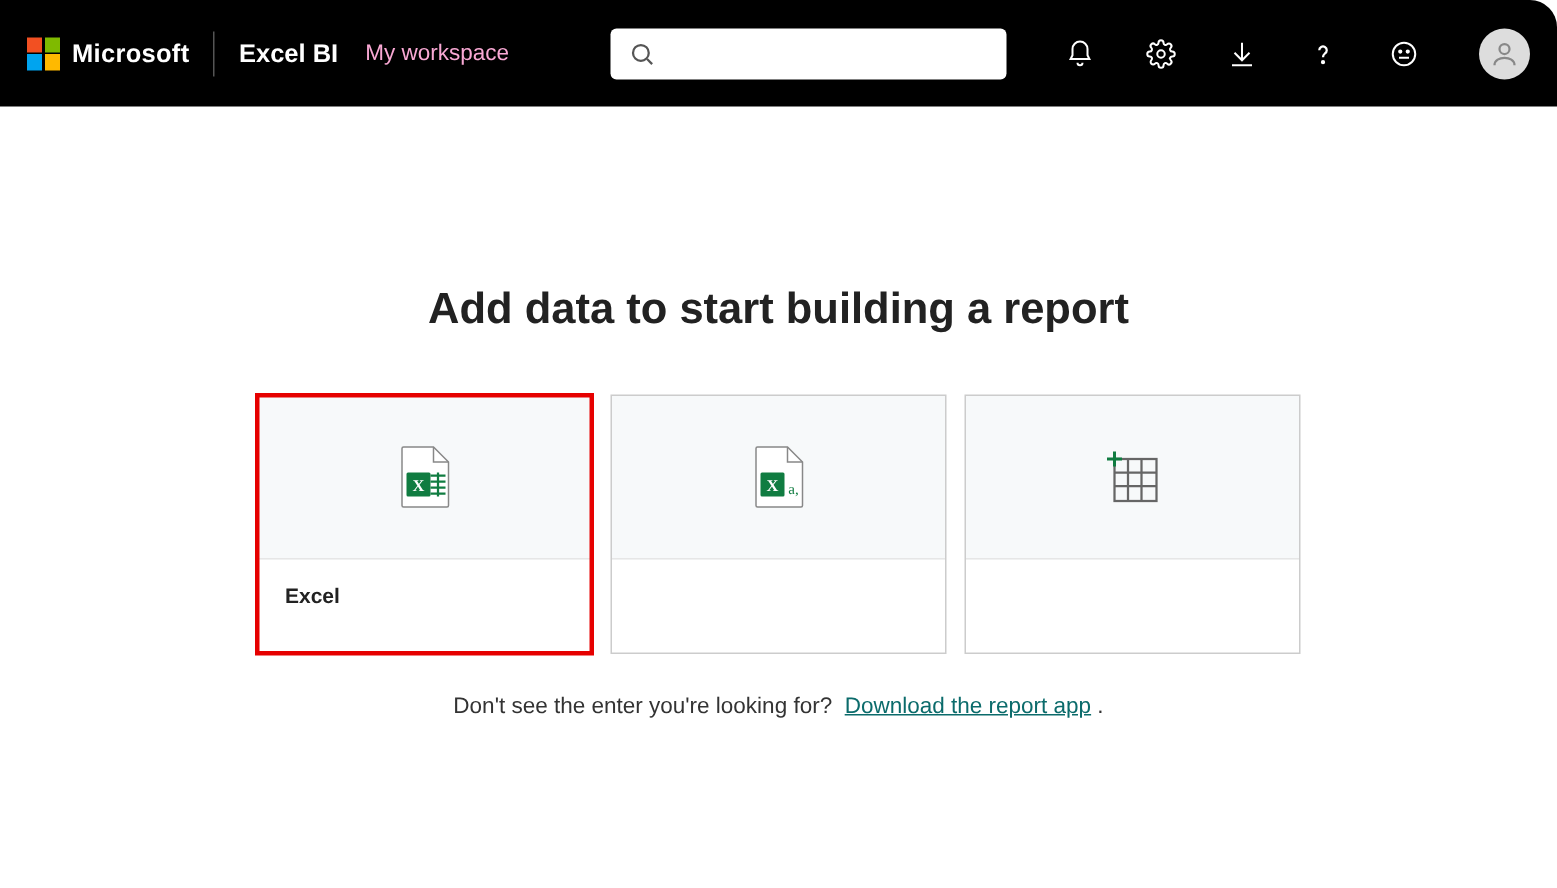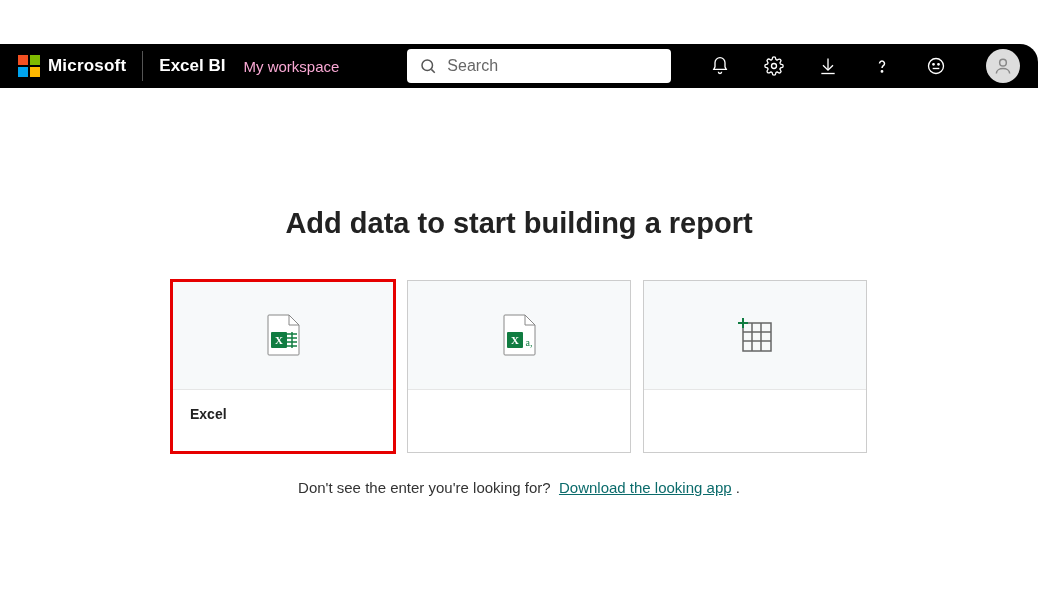--- a/index.html
+++ b/index.html
@@ -4,28 +4,27 @@
   <style>
     * { margin: 0; padding: 0; box-sizing: border-box; }
     body {
       font-family: 'Segoe UI', Tahoma, Geneva, sans-serif;
       width: 1038px;
       height: 592px;
       background: #fff;
       overflow: hidden;
     }
     .header {
-      height: 44px;
+      height: 71px;
       background: #000;
       display: flex;
       align-items: center;
       padding: 0 18px 0 18px;
       color: #fff;
       border-top-right-radius: 18px;
-      margin-top: 44px;
     }
     .ms-logo { display: flex; align-items: center; gap: 8px; }
     .logo-grid {
       width: 22px; height: 22px;
       display: grid;
       grid-template-columns: 1fr 1fr;
       grid-template-rows: 1fr 1fr;
       gap: 1.2px;
     }
     .sq { width: 100%; height: 100%; }
@@ -146,21 +145,20 @@
   </div>
   <div class="vdiv"></div>
   <span class="brand">Excel BI</span>
   <span class="workspace">My workspace</span>
 
   <div class="searchbox">
     <svg width="18" height="18" viewBox="0 0 24 24" fill="none" stroke="#555" stroke-width="2">
       <circle cx="11" cy="11" r="7"></circle>
         <line x1="21" y1="21" x2="16.5" y2="16.5"></line>
     </svg>
-    <input type="text" placeholder="Search" style="">
   </div>
 
   <div class="header-icons">
     <span class="hicon">
       <svg width="20" height="20" viewBox="0 0 24 24" fill="none" stroke="#fff" stroke-width="1.6">
         <path d="M6 8a6 6 0 0 1 12 0v5l1.5 3H4.5L6 13z"></path>
           <path d="M10 19a2 2 0 0 0 4 0"></path>
       </svg>
     </span>
     <span class="hicon">
@@ -244,15 +242,15 @@
           <line x1="8" y1="3" x2="8" y2="13" stroke="#107c41" stroke-width="2"></line>
           <line x1="3" y1="8" x2="13" y2="8" stroke="#107c41" stroke-width="2"></line>
         </svg>
       </div>
     </div>
 
   </div>
 
   <div class="footer-text">
     <span>Don't see the enter you're looking for?</span>
-    &nbsp;<a>Download the looking app</a>&nbsp;<span>.</span>
+    &nbsp;<a>Download the report app</a>&nbsp;<span>.</span>
   </div>
 </div>
 
 </body></html>

